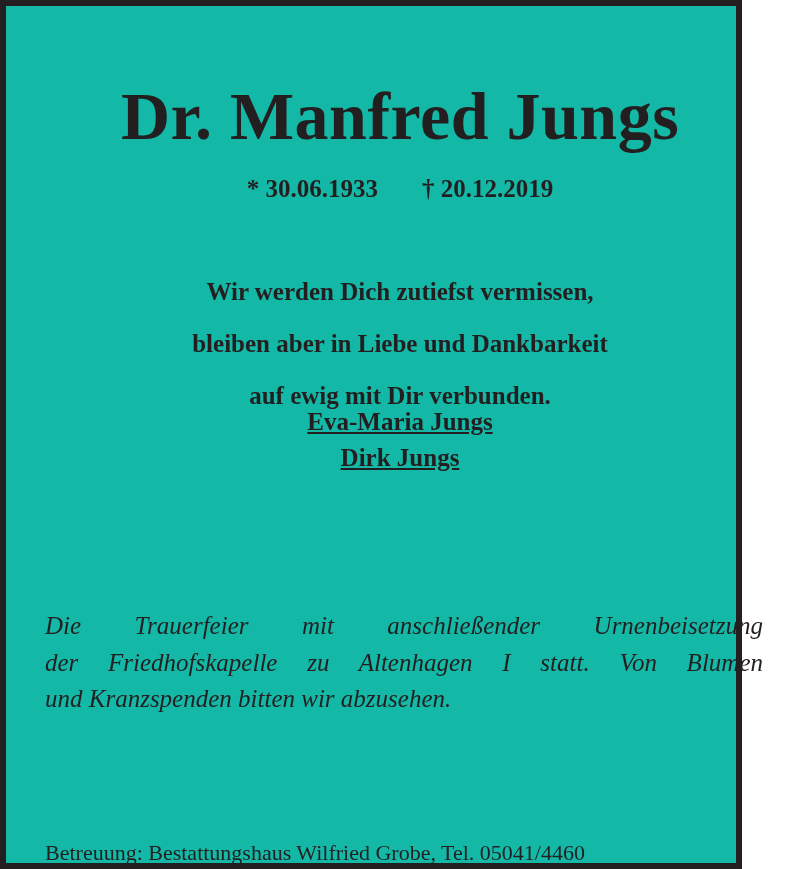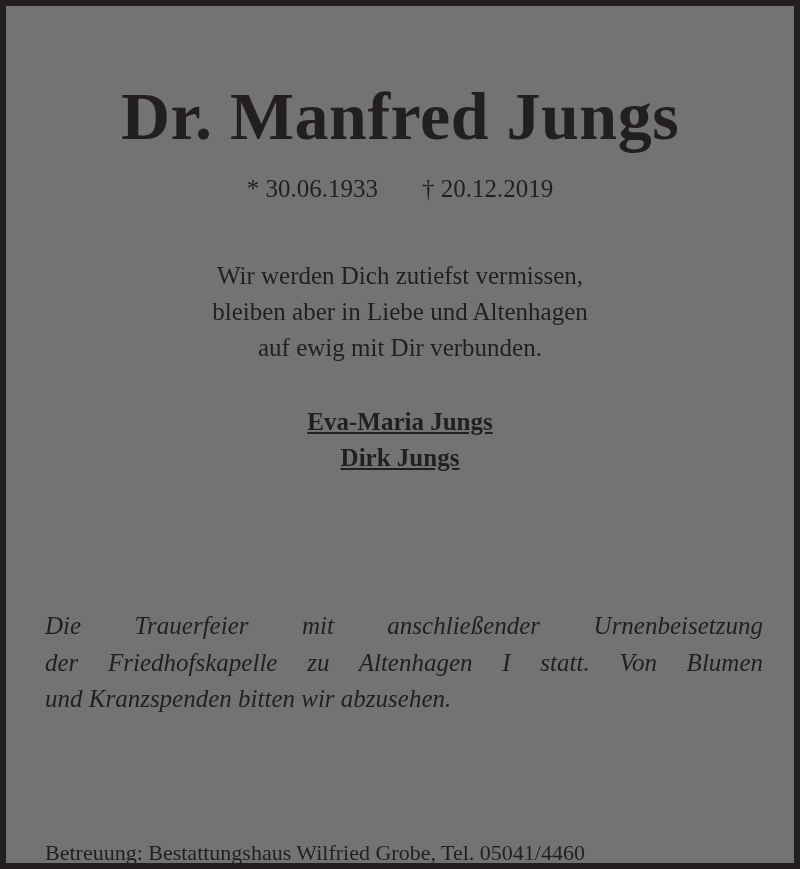--- a/index.html
+++ b/index.html
@@ -10,34 +10,35 @@
     body {
       width: 800px;
       height: 869px;
       overflow: hidden;
       position: relative;
     }
     .notice {
       position: absolute;
       left: 0;
       top: 0;
-      width: 800px;
+      width: 742px;
       height: 869px;
       box-sizing: border-box;
       border: 6px solid #231f20;
-      background: #737373;
+      background: #14b8a6;
       color: #231f20;
       font-family: "Liberation Serif", "DejaVu Serif", serif;
     }
     .abs {
       position: absolute;
       left: 0;
       width: 788px;
       text-align: center;
       white-space: nowrap;
+      font-weight: bold;
     }
     .title {
       top: 70px;
       font-size: 68px;
       font-weight: bold;
       letter-spacing: 0.5px;
       line-height: 80px;
     }
     .dates {
       top: 166px;
@@ -46,21 +47,21 @@
     }
     .dates .gap {
       display: inline-block;
       width: 44px;
     }
     .verse {
       top: 252px;
       font-size: 25px;
       line-height: 36px;
     }
-    .verse div { height: 36px; }
+    .verse div { height: 36px; margin-top: 16px; }
     .signers {
       top: 398px;
       font-size: 25px;
       font-weight: bold;
       line-height: 36px;
       text-decoration: underline;
     }
     .signers div { height: 36px; }
     .place {
       top: 516px;
@@ -104,21 +105,21 @@
 <div class="notice">
 
   <div class="abs title">Dr. Manfred Jungs</div>
 
   <div class="abs dates">
     <span>* 30.06.1933</span><span class="gap"></span><span>† 20.12.2019</span>
   </div>
 
   <div class="abs verse">
     <div>Wir werden Dich zutiefst vermissen,</div>
-    <div>bleiben aber in Liebe und Altenhagen</div>
+    <div>bleiben aber in Liebe und Dankbarkeit</div>
     <div>auf ewig mit Dir verbunden.</div>
   </div>
 
   <div class="abs signers">
     <div>Eva-Maria Jungs</div>
     <div>Dirk Jungs</div>
   </div>
 
 
   <div class="ceremony">

